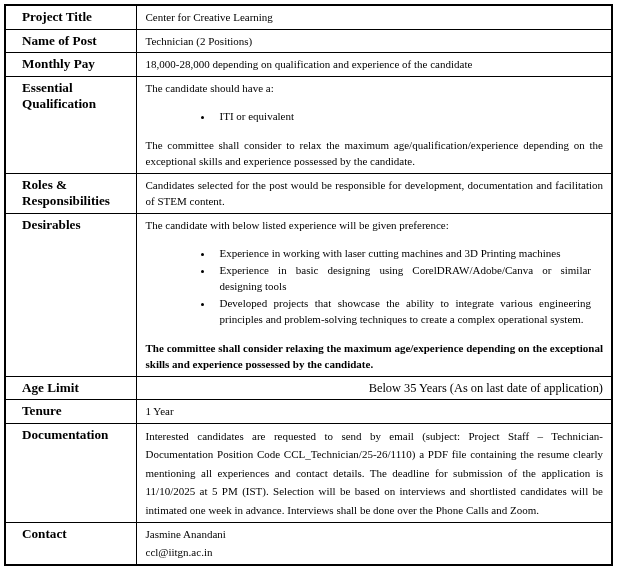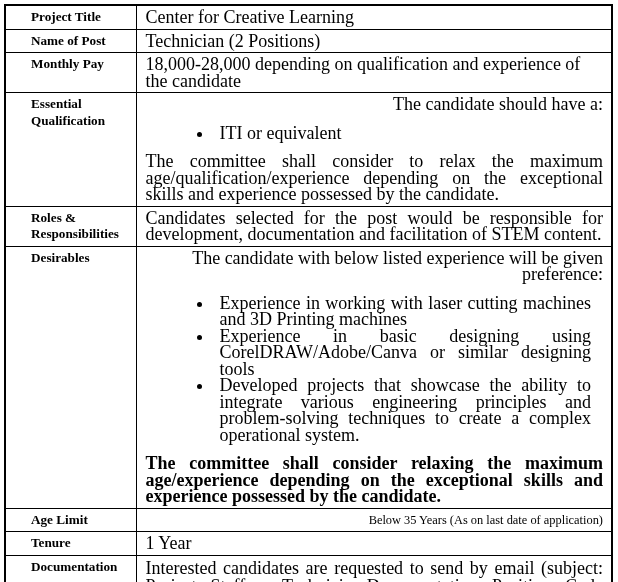--- a/index.html
+++ b/index.html
@@ -16,31 +16,31 @@
     width: 609px;
     border-collapse: collapse;
     table-layout: fixed;
   }
   .doc-table, .doc-table td {
     border: 1.5px solid #000000;
   }
   .doc-table { border-width: 2px; }
   td {
     vertical-align: top;
-    font-size: 18px;
+    font-size: 11px;
     line-height: 16.5px;
     padding: 3px 8px 3px 9px;
   }
   td.label-cell {
     width: 131px;
     font-weight: bold;
     font-size: 13.2px;
-    padding-left: 25px;
+    padding-left: 16px;
   }
-  .para { text-align: right; }
+  .para { text-align: left; }
   .just { text-align: justify; }
   .bold { font-weight: bold; }
   ul.bullets {
     list-style: disc outside;
     margin: 12px;
     padding-left: 56px;
   }
   ul.bullets li {
     text-align: justify;
     padding-left: 6px;

